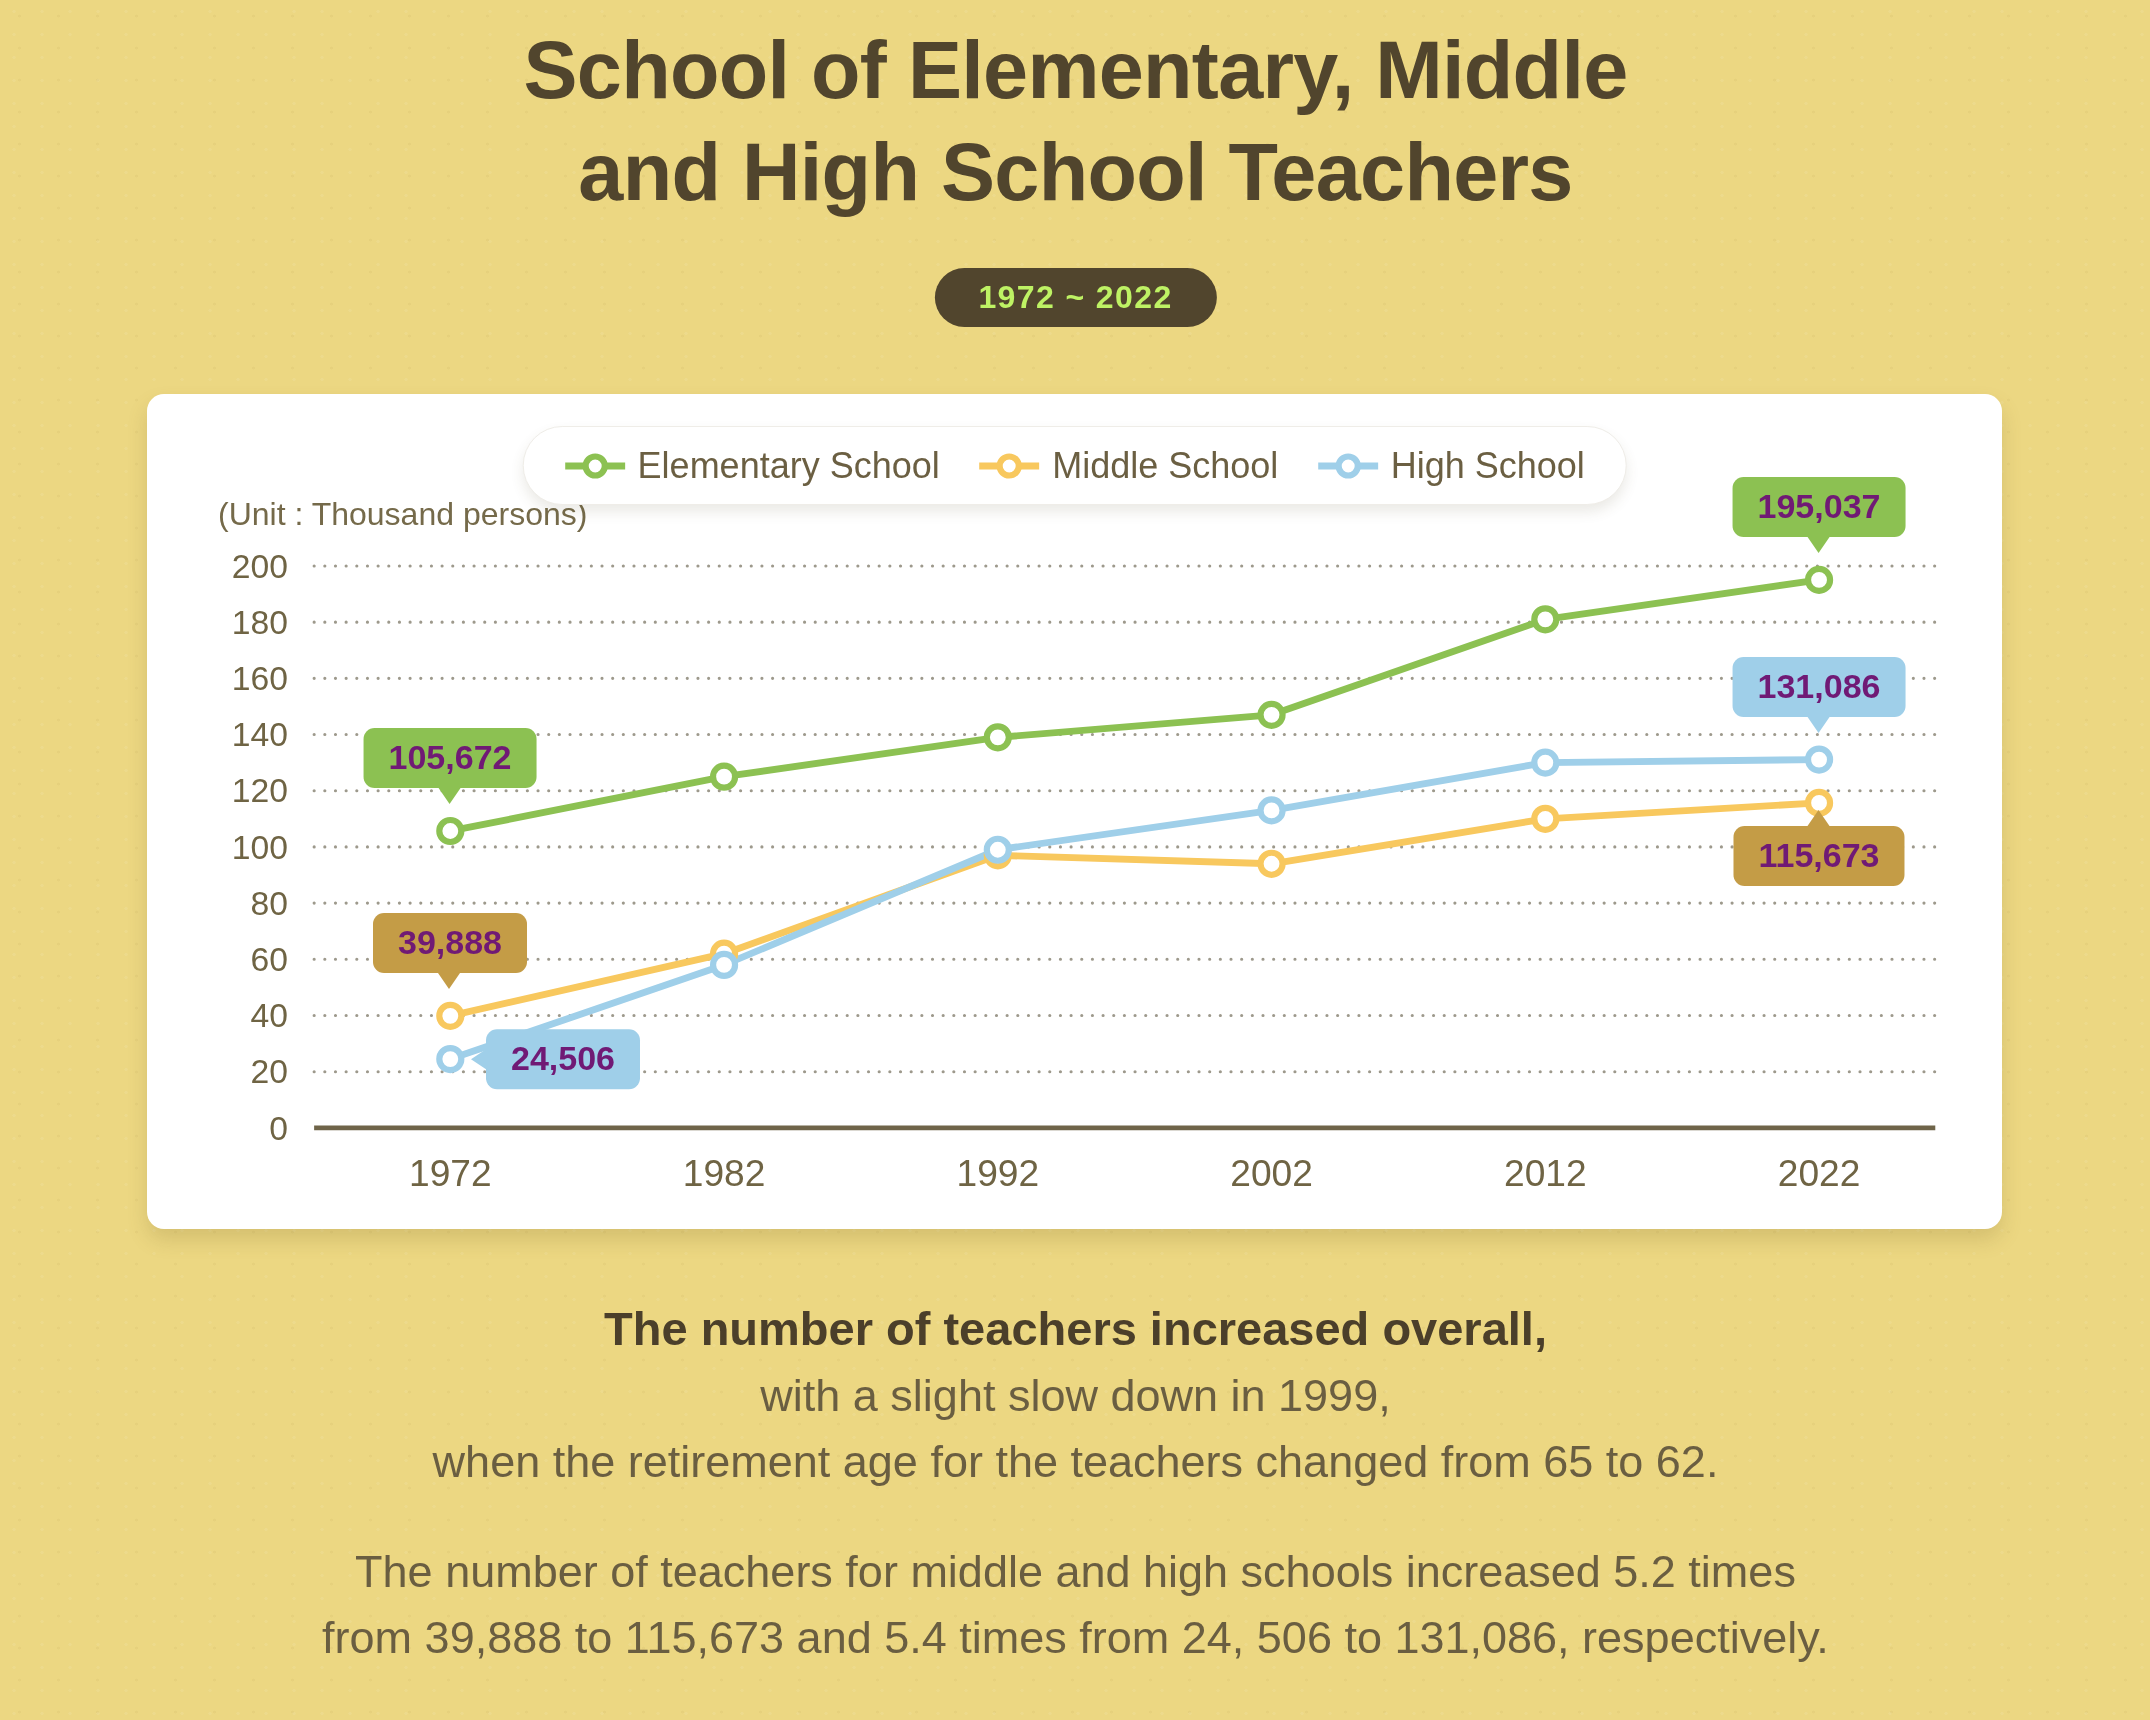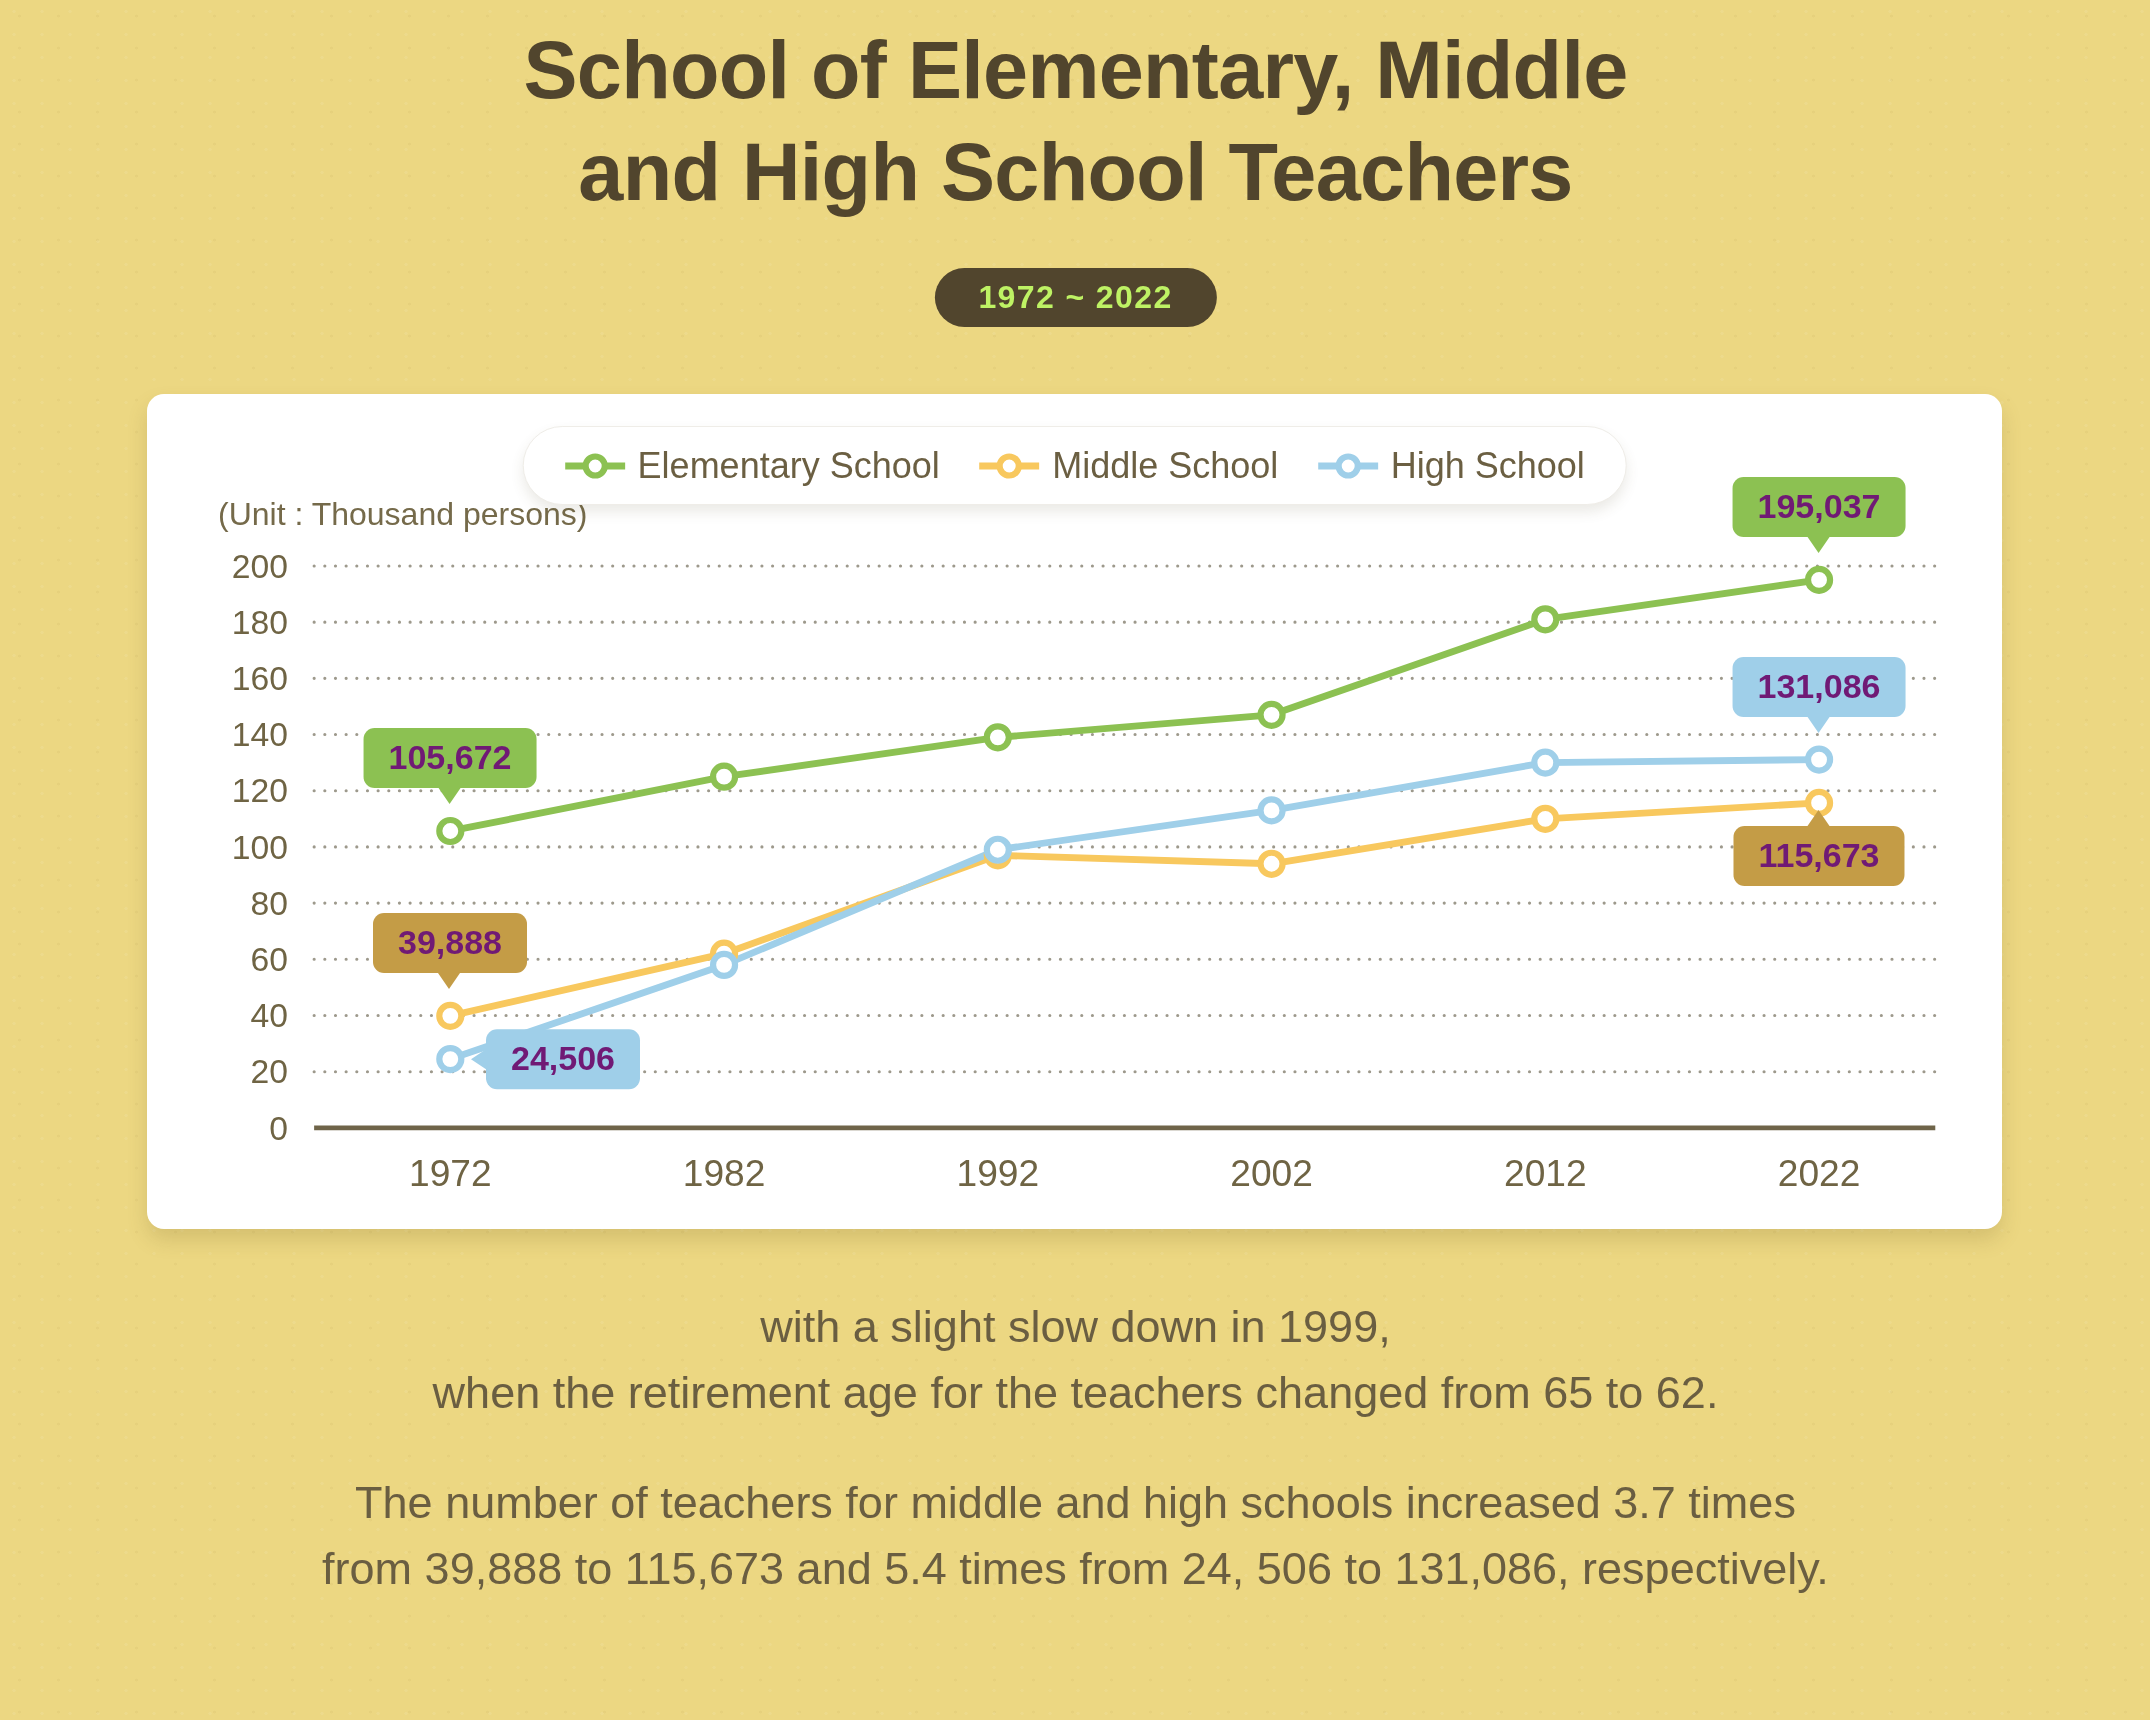--- a/index.html
+++ b/index.html
@@ -173,20 +173,21 @@
         <div class="callout down" style="--c: #c49c46; left: 303px; top: 519px; transform: translateX(-50%);">39,888</div>
         <div class="callout left" style="--c: #9fcfe9; left: 339px; top: 665px; transform: translateY(-50%);">24,506</div>
         <div class="callout down" style="--c: #8cc152; left: 1672px; top: 83px; transform: translateX(-50%);">195,037</div>
         <div class="callout down" style="--c: #9fcfe9; left: 1672px; top: 263px; transform: translateX(-50%);">131,086</div>
         <div class="callout up" style="--c: #c49c46; left: 1672px; top: 432px; transform: translateX(-50%);">115,673</div>
       </div>
 
   </section>
 
   <div class="footer">
+    <p class="line strong">The number of teachers increased overall,</p>
     <p class="line">with a slight slow down in 1999,</p>
     <p class="line">when the retirement age for the teachers changed from 65 to 62.</p>
-    <p class="line block2">The number of teachers for middle and high schools increased 3.7 times</p>
+    <p class="line block2">The number of teachers for middle and high schools increased 5.2 times</p>
     <p class="line">from 39,888 to 115,673 and 5.4 times from 24, 506 to 131,086, respectively.</p>
   </div>
 
 </div>
 
 
 </body></html>

